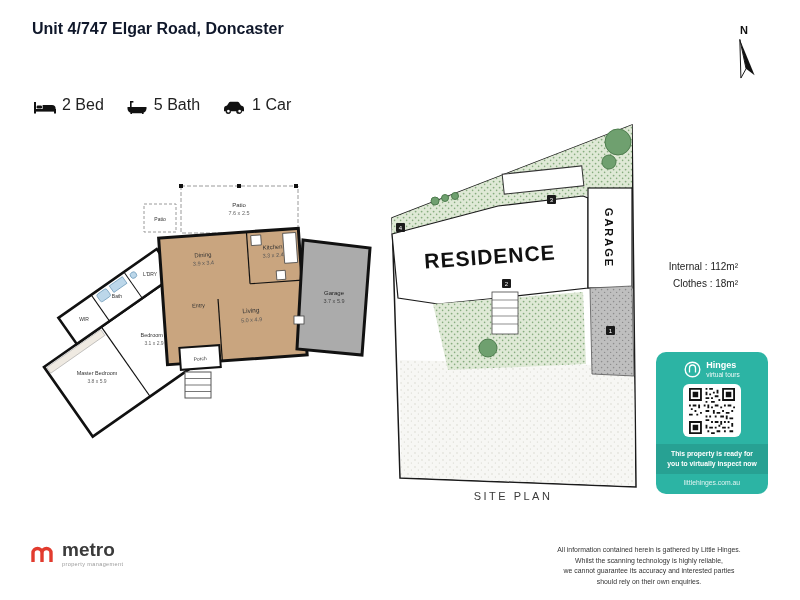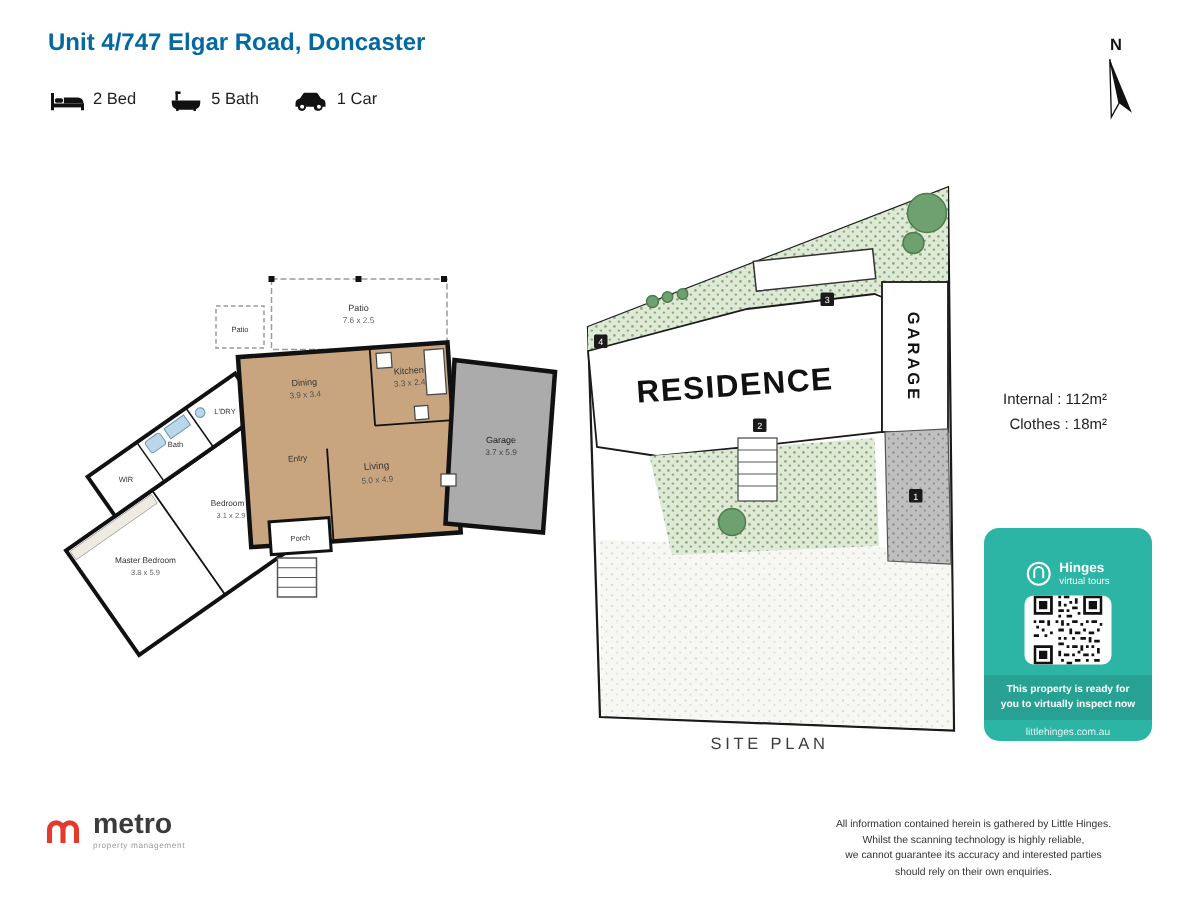--- a/index.html
+++ b/index.html
@@ -1,37 +1,37 @@
 <!DOCTYPE html>
 <html><head>
 <meta charset="utf-8">
 <style>
   html,body{margin:0;padding:0;background:#fff;}
   .page{position:relative;width:800px;height:600px;background:#fff;overflow:hidden;
         font-family:"Liberation Sans",sans-serif;color:#1d1d1d;}
-  .title{position:absolute;left:32px;top:20px;margin:0;font-size:16px;font-weight:bold;color:#0369a1;}
+  .title{position:absolute;left:32px;top:20px;margin:0;font-size:16px;font-weight:bold;color:#0f172a;}
   .features{position:absolute;left:34px;top:60px;display:flex;gap:22px;align-items:center;}
-  .feature{display:flex;align-items:flex-start;gap:6px;font-size:11px;color:#222;}
+  .feature{display:flex;align-items:flex-end;gap:6px;font-size:16px;color:#222;margin-top:36px;}
   .compass{position:absolute;left:726px;top:24px;width:36px;text-align:center;}
   .compass .n{font-size:11px;font-weight:bold;color:#111;margin-bottom:1px;}
   .legend{position:absolute;right:30px;top:104px;text-align:right;}
   .legend-title{font-size:14px;font-weight:bold;letter-spacing:.5px;color:#111;margin-bottom:9px;}
   .legend-item{font-size:10.5px;line-height:17px;color:#222;}
   .areas{position:absolute;right:62px;top:258px;text-align:right;font-size:10px;line-height:17px;color:#222;}
   .floorplan{position:absolute;left:38px;top:148px;}
   .siteplan{position:absolute;left:378px;top:108px;}
   .plan-label{position:absolute;width:180px;text-align:center;font-size:11px;letter-spacing:2.5px;color:#3a3a3a;}
   .plan-label.fp{left:118px;top:511px;}
   .plan-label.sp{left:423px;top:490px;}
   .metro{position:absolute;left:30px;top:540px;display:flex;align-items:center;gap:6px;}
   .metro-name{font-size:19px;font-weight:bold;color:#3b3b3b;line-height:1;}
   .metro-sub{font-size:5.5px;color:#999;letter-spacing:.4px;margin-top:2px;}
   .tour-badge{position:absolute;left:656px;top:352px;width:112px;height:142px;background:#2cb4a4;
               border-radius:10px;color:#fff;display:flex;flex-direction:column;align-items:center;
-              padding:22px 0 8px;box-sizing:border-box;}
+              padding:9px 0 8px;box-sizing:border-box;}
   .badge-head{display:flex;align-items:center;gap:5px;}
   .badge-logo{width:17px;height:17px;}
   .brand-main{font-size:9px;font-weight:bold;line-height:1.05;}
   .brand-sub{font-size:6.5px;opacity:.92;}
   .qr-wrap{margin-top:6px;width:58px;height:58px;background:#fff;border-radius:6px;
            display:flex;align-items:center;justify-content:center;}
   .badge-msg{margin-top:7px;width:100%;padding:5px 10px;box-sizing:border-box;background:rgba(0,0,0,.10);
              font-size:6.8px;line-height:1.45;text-align:center;font-weight:bold;}
   .badge-url{margin-top:5px;font-size:6.8px;color:rgba(255,255,255,.85);}
   .disclaimer{position:absolute;right:28px;top:545px;width:246px;text-align:center;

